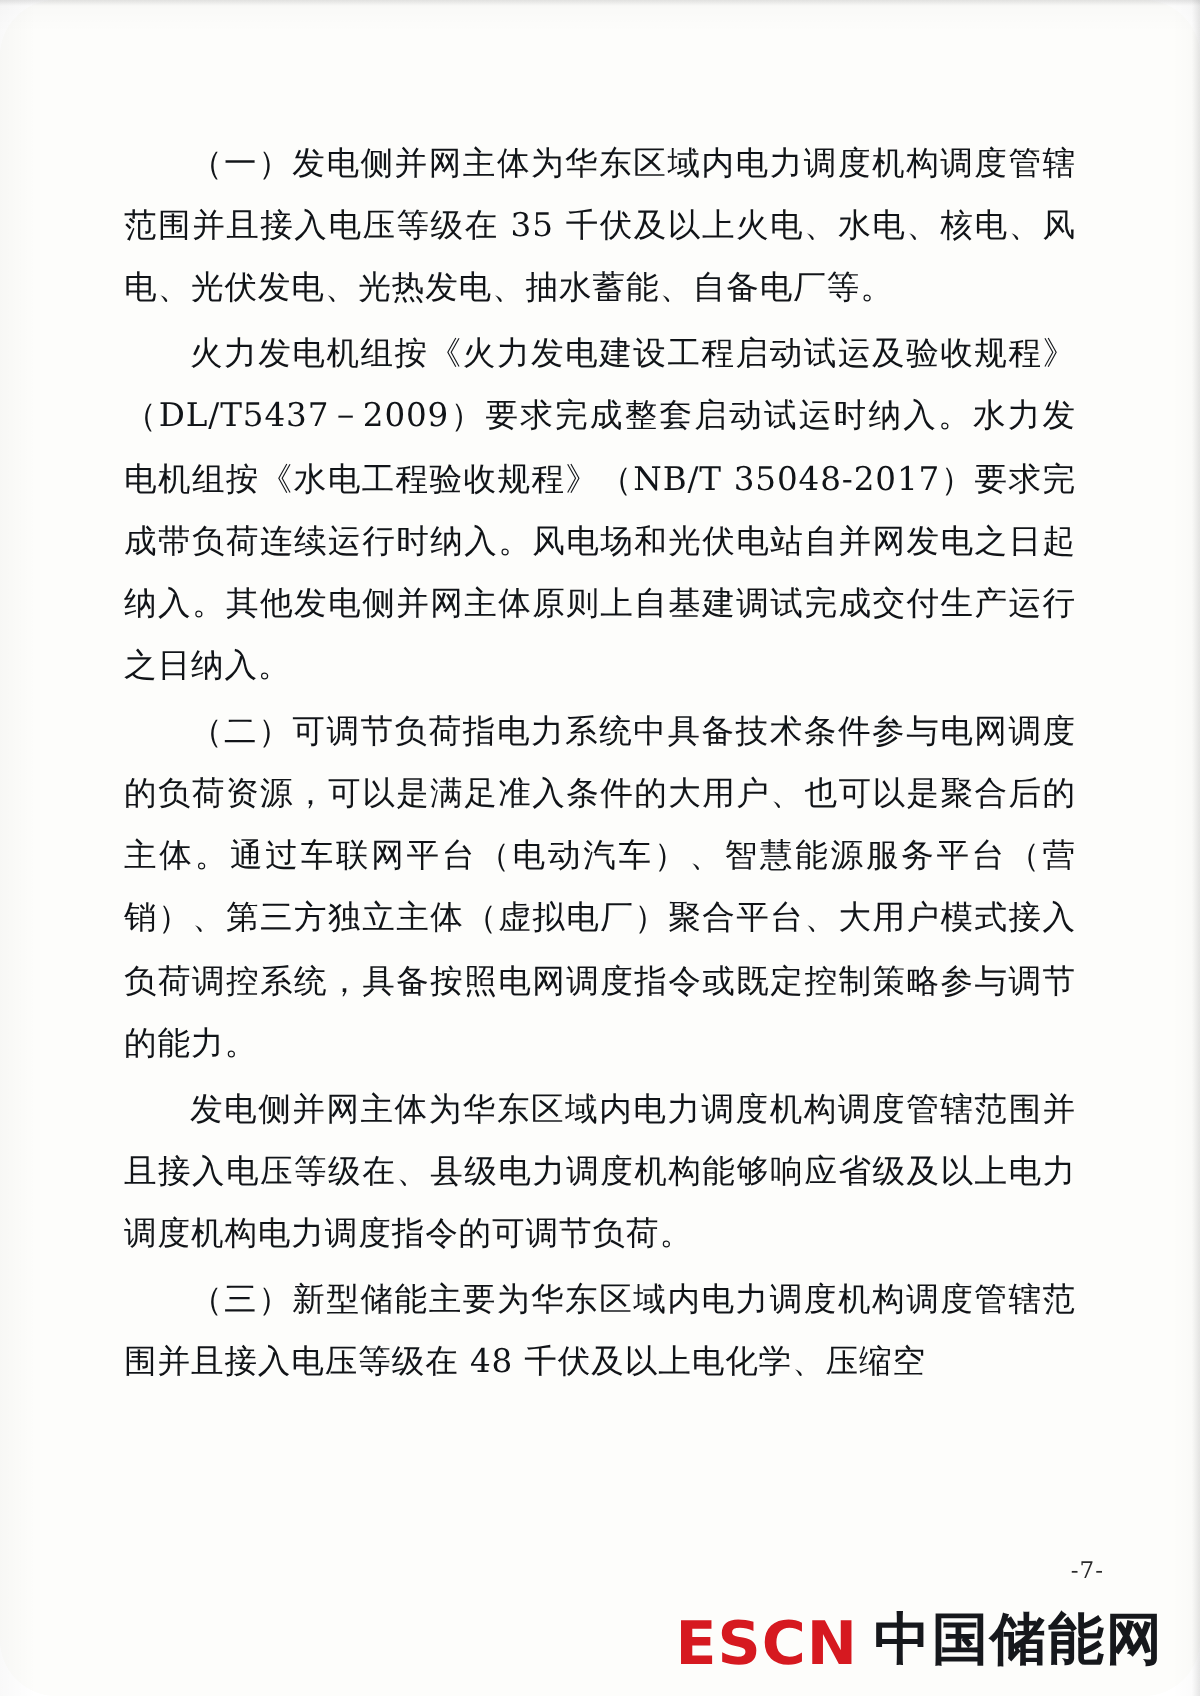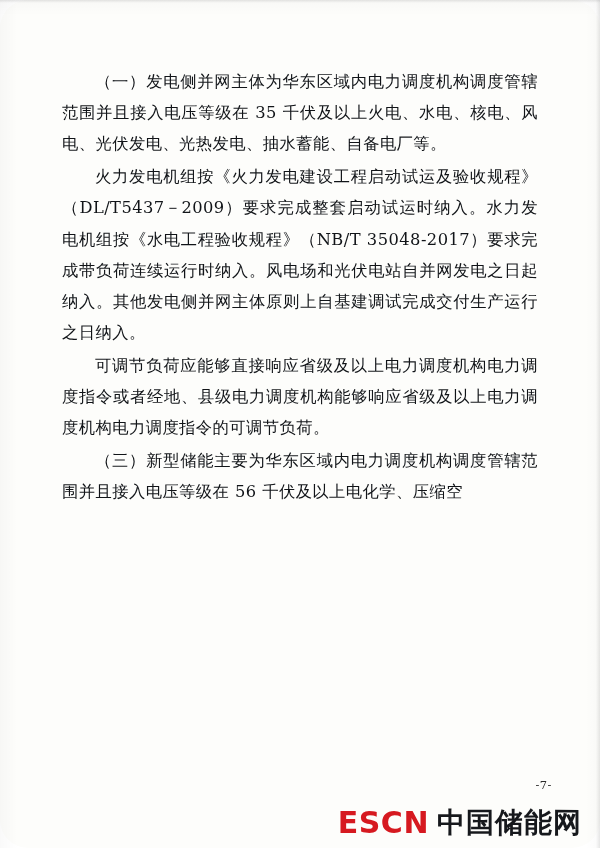--- a/index.html
+++ b/index.html
@@ -71,21 +71,21 @@
   }
   .wm-escn {
     font-family: "DejaVu Sans", sans-serif;
     font-weight: bold;
     font-size: 30px;
     color: #d61920;
     letter-spacing: 0.5px;
     line-height: 1;
   }
   .wm-cn {
-    font-family: Liberation Serif, serif;
+    font-family: Liberation Mono, monospace;
     font-weight: bold;
     font-size: 28px;
     color: #16181c;
     letter-spacing: 1px;
     line-height: 1;
   }
   .scan-edge-top {
     position: absolute;
     left: 0; top: 0; width: 600px; height: 3px;
     background: linear-gradient(to bottom, rgba(120,120,120,0.18), rgba(255,255,255,0));
@@ -102,22 +102,23 @@
 <body>
 
 <div class="page">
   <div class="paper-texture"></div>
   <div class="scan-edge-top"></div>
   <div class="scan-edge-right"></div>
 
   <div class="body-text">
     <p class="para indent">（一）发电侧并网主体为华东区域内电力调度机构调度管辖范围并且接入电压等级在 35 千伏及以上火电、水电、核电、风电、光伏发电、光热发电、抽水蓄能、自备电厂等。</p>
     <p class="para indent">火力发电机组按《火力发电建设工程启动试运及验收规程》（DL/T5437－2009）要求完成整套启动试运时纳入。水力发电机组按《水电工程验收规程》（NB/T 35048-2017）要求完成带负荷连续运行时纳入。风电场和光伏电站自并网发电之日起纳入。其他发电侧并网主体原则上自基建调试完成交付生产运行之日纳入。</p>
-    <p class="para indent">可调节负荷应能够直接响应省级及以上电力调度机构电力调度指令或者经地、县级电力调度机构能够响应省级及以上电力调度机构电力调度指令的可调节负荷。</p>
-    <p class="para indent">（三）新型储能主要为华东区域内电力调度机构调度管辖范围并且接入电压等级在 56 千伏及以上电化学、压缩空</p>
+    <p class="para indent">（二）可调节负荷指电力系统中具备技术条件参与电网调度的负荷资源，可以是满足准入条件的大用户、也可以是聚合后的主体。通过车联网平台（电动汽车）、智慧能源服务平台（营销）、第三方独立主体（虚拟电厂）聚合平台、大用户模式接入负荷调控系统，具备按照电网调度指令或既定控制策略参与调节的能力。</p>
+    <p class="para indent">发电侧并网主体为华东区域内电力调度机构调度管辖范围并且接入电压等级在、县级电力调度机构能够响应省级及以上电力调度机构电力调度指令的可调节负荷。</p>
+    <p class="para indent">（三）新型储能主要为华东区域内电力调度机构调度管辖范围并且接入电压等级在 48 千伏及以上电化学、压缩空</p>
   </div>
 
   <div class="page-number">-7-</div>
 
   <div class="watermark">
     <span class="wm-escn">ESCN</span>
     <span class="wm-cn">中国储能网</span>
   </div>
 </div>
 

